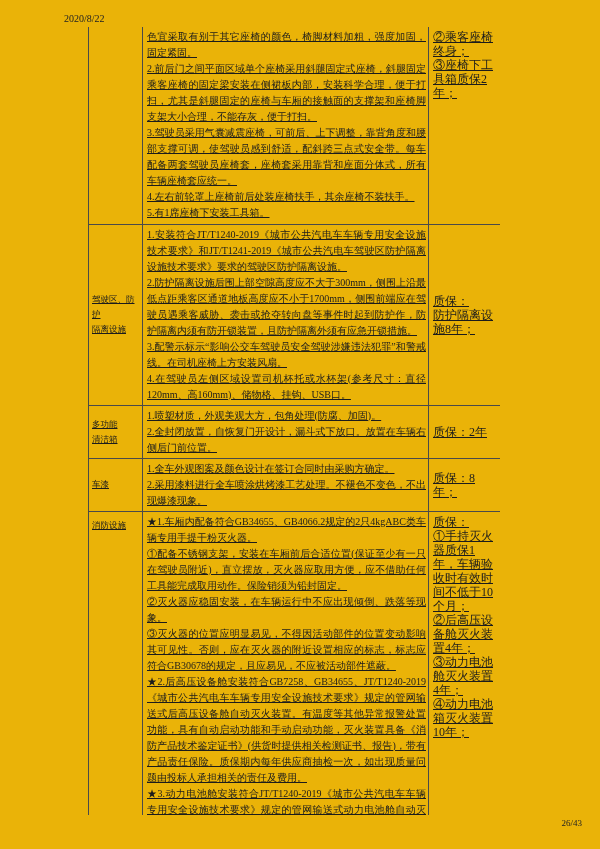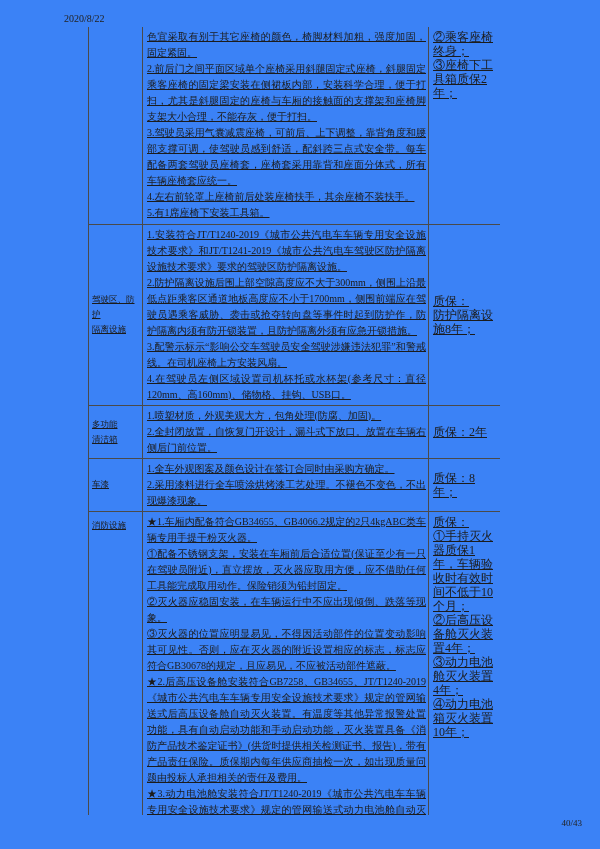--- a/index.html
+++ b/index.html
@@ -1,19 +1,19 @@
 <!DOCTYPE html>
 <html><head>
 <meta charset="utf-8">
 <style>
   html,body { margin:0; padding:0; background:#e9e9e9; }
   * { box-sizing:border-box; }
   .page {
     position:relative; width:600px; height:849px; margin:0 auto;
-    background:#3b82f6; overflow:hidden;
+    background:#eab308; overflow:hidden;
     font-family:"Liberation Serif","DejaVu Serif",serif;
     color:#1c1c1c;
   }
   .hdr-date {
     position:absolute; left:64px; top:13px;
     font-size:10px; color:#222;
   }
   .hdr-title {
     position:absolute; left:0; right:0; top:12px; text-align:center;
     font-size:10.5px; font-weight:bold; color:#111;
@@ -120,15 +120,15 @@
 ①手持灭火器质保1年，车辆验收时有效时间不低于10个月；
 ②后高压设备舱灭火装置4年；
 ③动力电池舱灭火装置4年；
 ④动力电池箱灭火装置10年；</td>
       </tr>
     </tbody>
       </table>
   </div>
 
   <div class="ftr-url">http://www.ccgp-shanxi.gov.cn/view.php?nid=665147</div>
-  <div class="ftr-page">40/43</div>
+  <div class="ftr-page">26/43</div>
 
 </div>
 
 </body></html>

